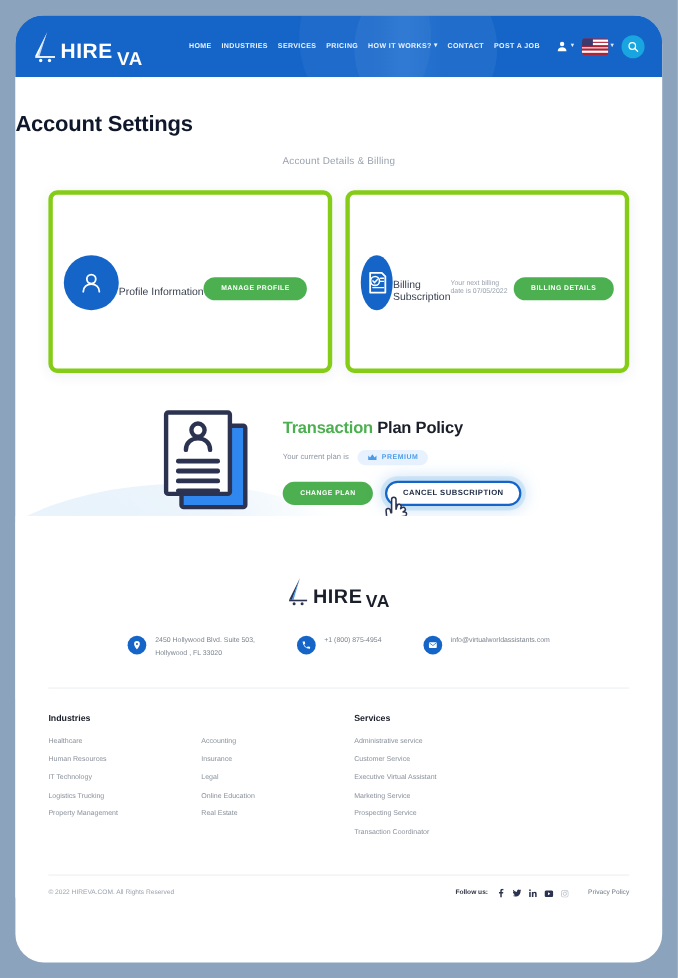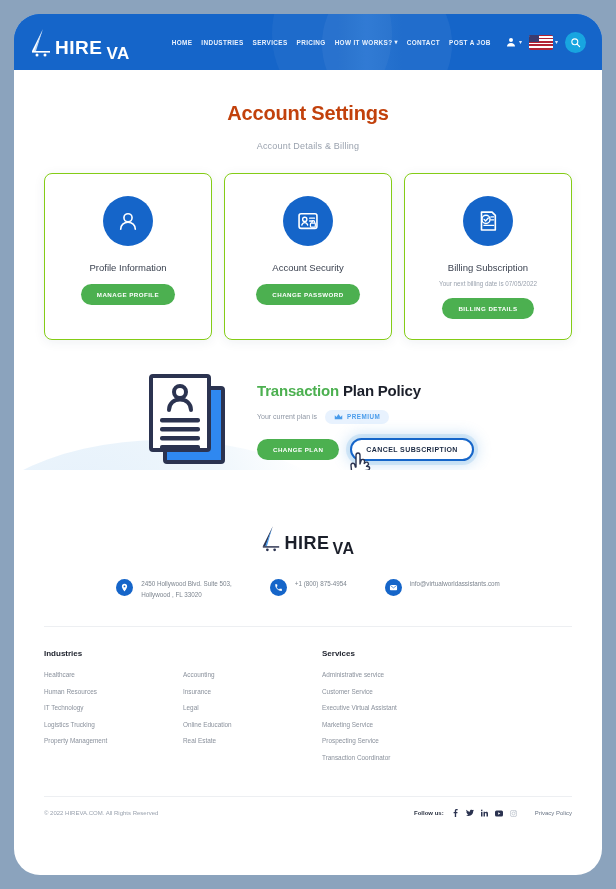--- a/index.html
+++ b/index.html
@@ -79,38 +79,38 @@
 
   
   .main-area { position: relative; background: #fff; }
   .bg-curve {
     position: absolute; left: -60px; top: 370px;
     width: 420px; height: 230px; border-radius: 50%;
     background: radial-gradient(circle at 30% 40%, #e4f0fb 0%, #eef6fc 45%, rgba(255,255,255,0) 72%);
     pointer-events: none;
   }
   .page-title {
-    text-align: center; font-size: 20px; font-weight: 700;
-    color: #c2410c; padding-top: 32px; letter-spacing: -.2px;
+    text-align: left; font-size: 20px; font-weight: 700;
+    color: #0f172a; padding-top: 32px; letter-spacing: -.2px;
   }
   .page-subtitle {
     text-align: center; font-size: 9px; color: #9aa2ae;
     margin-top: 16px; letter-spacing: .2px;
   }
 
   .cards-row {
     display: flex; gap: 12px; padding: 22px 30px 0 30px;
     position: relative; z-index: 2;
   }
   .info-card {
     flex: 1; background: #fff; border-radius: 8px;
-    border: 1px solid #84cc16;
+    border: 4px solid #84cc16;
     box-shadow: 0 2px 12px rgba(25,50,90,.07);
     padding: 22px 10px 20px 10px;
-    display: flex; flex-direction: column; align-items: center;
+    display: flex; flex-direction: row; align-items: center;
     min-height: 166px;
   }
   .card-icon-circle {
     width: 50px; height: 50px; border-radius: 50%;
     background: #1565c9; display: flex; align-items: center; justify-content: center;
   }
   .card-title {
     font-size: 9.5px; color: #3b4250; margin-top: 16px; font-weight: 400;
   }
   .card-note { font-size: 6.3px; color: #9aa2ae; margin-top: 7px; }
@@ -282,35 +282,20 @@
         <div class="card-icon-circle">
           <svg width="26" height="26" viewBox="0 0 32 32">
             <circle cx="16" cy="12" r="5" fill="none" stroke="#fff" stroke-width="2"></circle>
             <path d="M7 26c0-5 4-8.5 9-8.5s9 3.5 9 8.5" fill="none" stroke="#fff" stroke-width="2" stroke-linecap="round"></path>
           </svg>
         </div>
         <div class="card-title">Profile Information</div>
         <button class="btn-green">MANAGE PROFILE</button>
       </div>
 
-      <div class="info-card">
-        <div class="card-icon-circle">
-          <svg width="26" height="26" viewBox="0 0 32 32">
-            <rect x="5" y="7" width="22" height="18" rx="2.5" fill="none" stroke="#fff" stroke-width="2"></rect>
-            <circle cx="12" cy="14" r="2.6" fill="none" stroke="#fff" stroke-width="1.7"></circle>
-            <path d="M8.4 21c.6-2 1.9-3 3.6-3s3 1 3.6 3" fill="none" stroke="#fff" stroke-width="1.7" stroke-linecap="round"></path>
-            <line x1="18" y1="12.5" x2="24" y2="12.5" stroke="#fff" stroke-width="1.6" stroke-linecap="round"></line>
-            <line x1="18" y1="16" x2="22" y2="16" stroke="#fff" stroke-width="1.6" stroke-linecap="round"></line>
-            <rect x="19" y="18.5" width="6" height="5" rx="1" fill="#1565c9" stroke="#fff" stroke-width="1.5"></rect>
-            <path d="M20.8 18.5v-1.3a1.7 1.7 0 013.4 0v1.3" fill="none" stroke="#fff" stroke-width="1.4"></path>
-          </svg>
-        </div>
-        <div class="card-title">Account Security</div>
-        <button class="btn-green">CHANGE PASSWORD</button>
-      </div>
 
       <div class="info-card">
         <div class="card-icon-circle">
           <svg width="26" height="26" viewBox="0 0 32 32">
             <path d="M8 5h13l4 4v18H8z" fill="none" stroke="#fff" stroke-width="2" stroke-linejoin="round"></path>
             <circle cx="13.5" cy="14" r="5" fill="none" stroke="#fff" stroke-width="1.8"></circle>
             <path d="M11.2 14l1.8 1.9 3.4-3.7" fill="none" stroke="#fff" stroke-width="1.7" stroke-linecap="round" stroke-linejoin="round"></path>
             <line x1="19.5" y1="11" x2="23" y2="11" stroke="#fff" stroke-width="1.5" stroke-linecap="round"></line>
             <line x1="19.5" y1="14.5" x2="23" y2="14.5" stroke="#fff" stroke-width="1.5" stroke-linecap="round"></line>
             <line x1="11" y1="21.5" x2="23" y2="21.5" stroke="#fff" stroke-width="1.5" stroke-linecap="round"></line>

